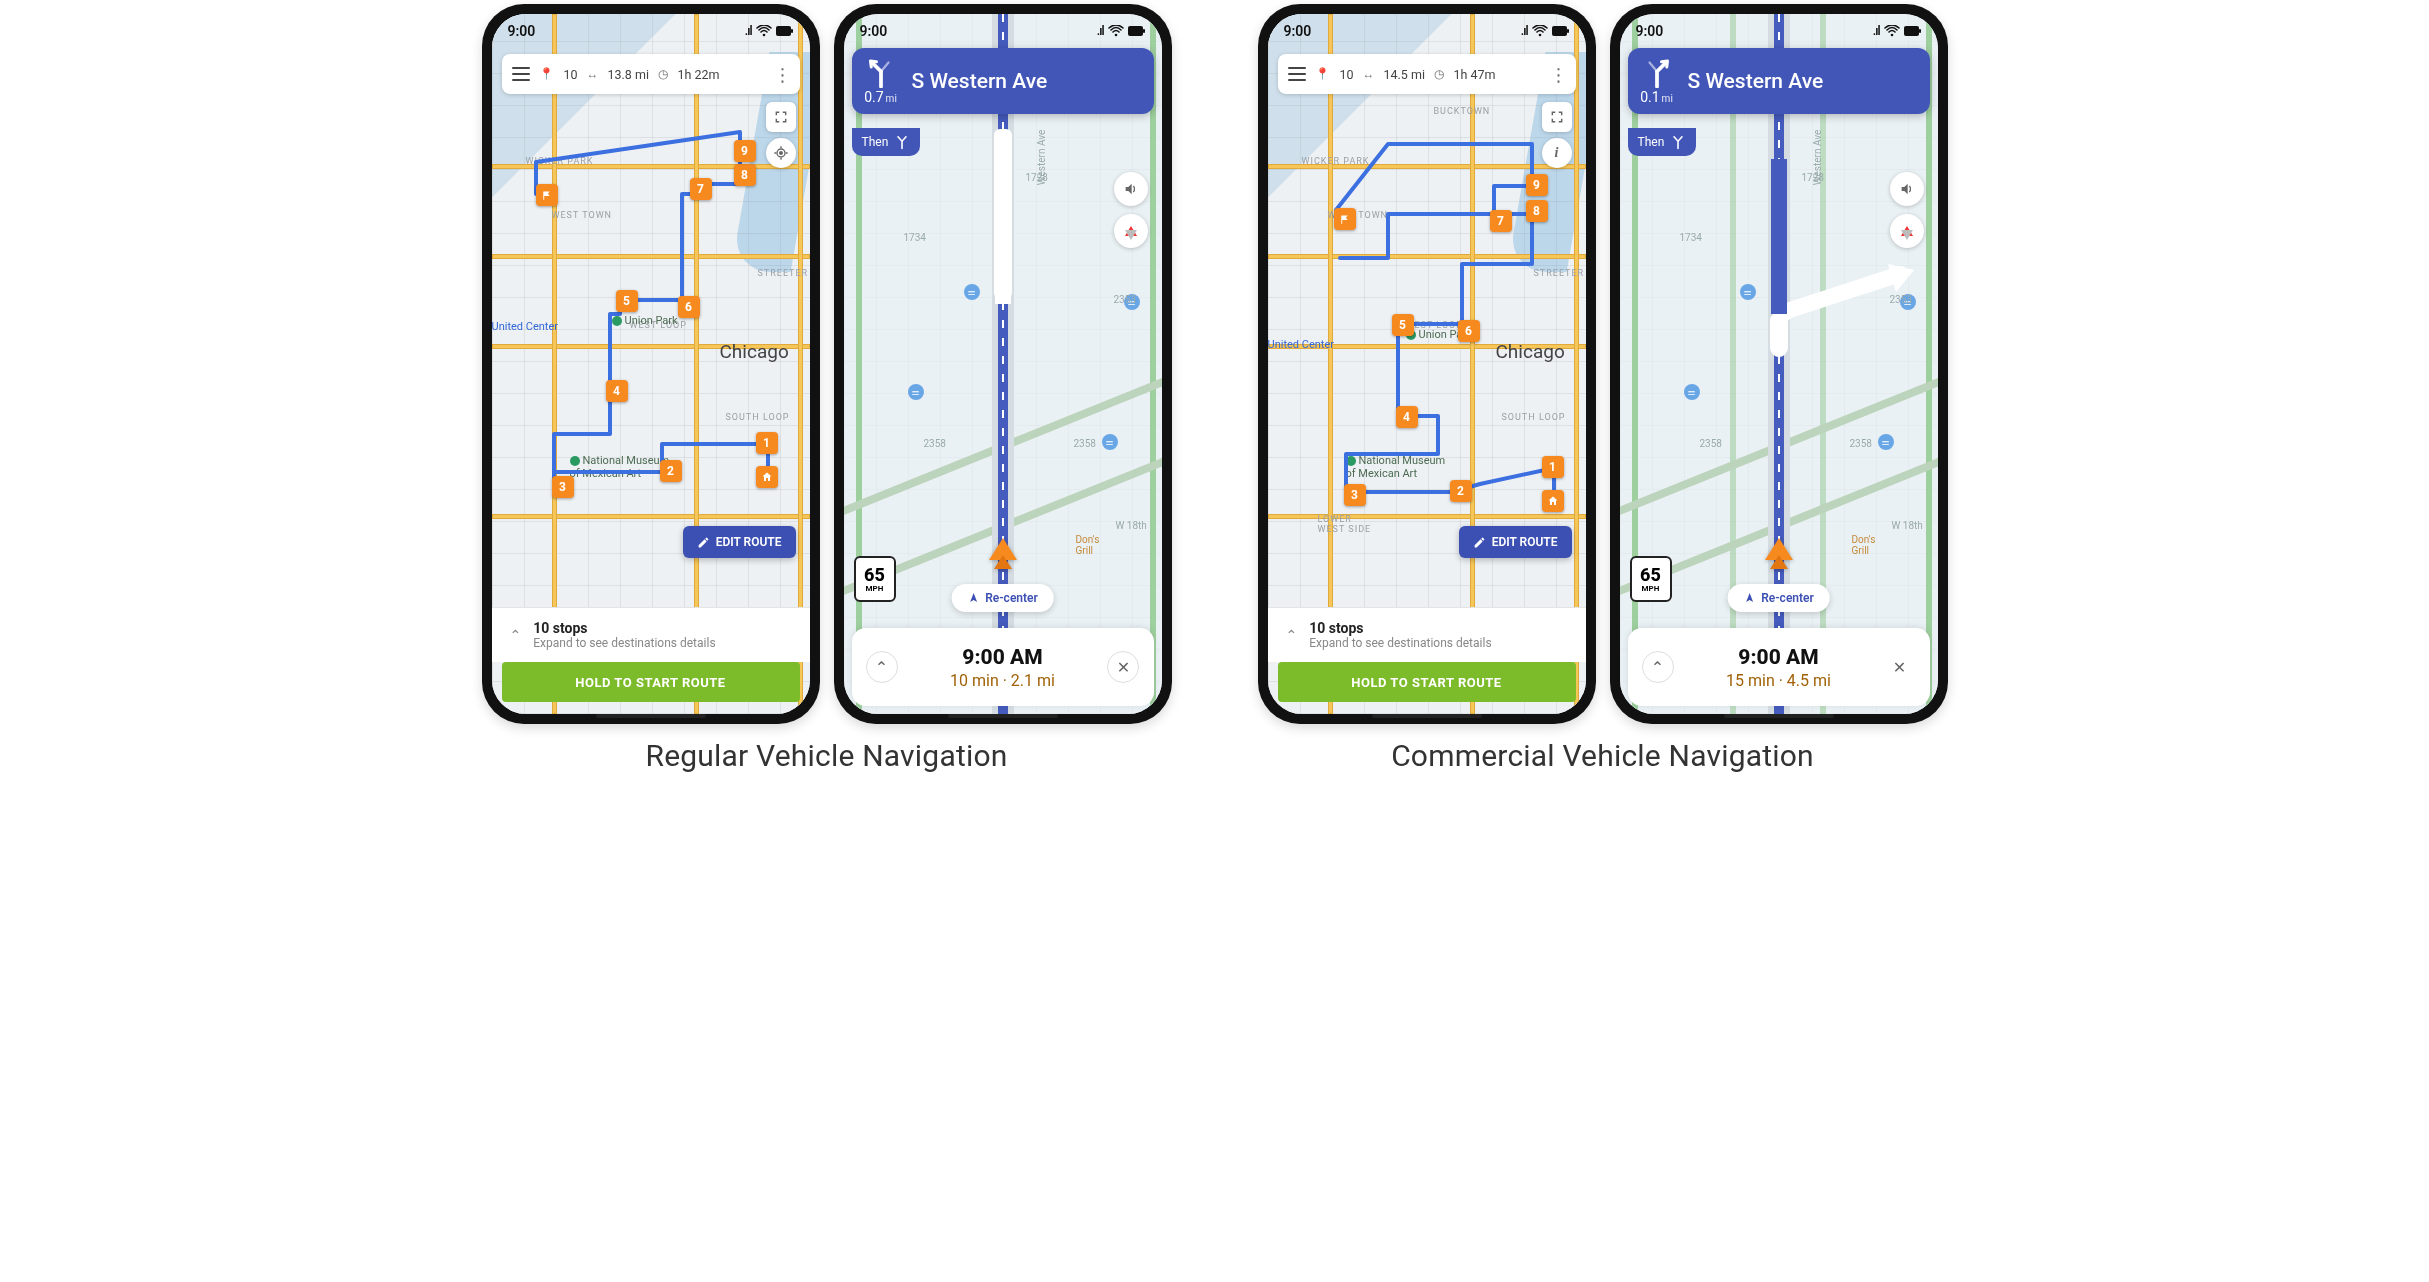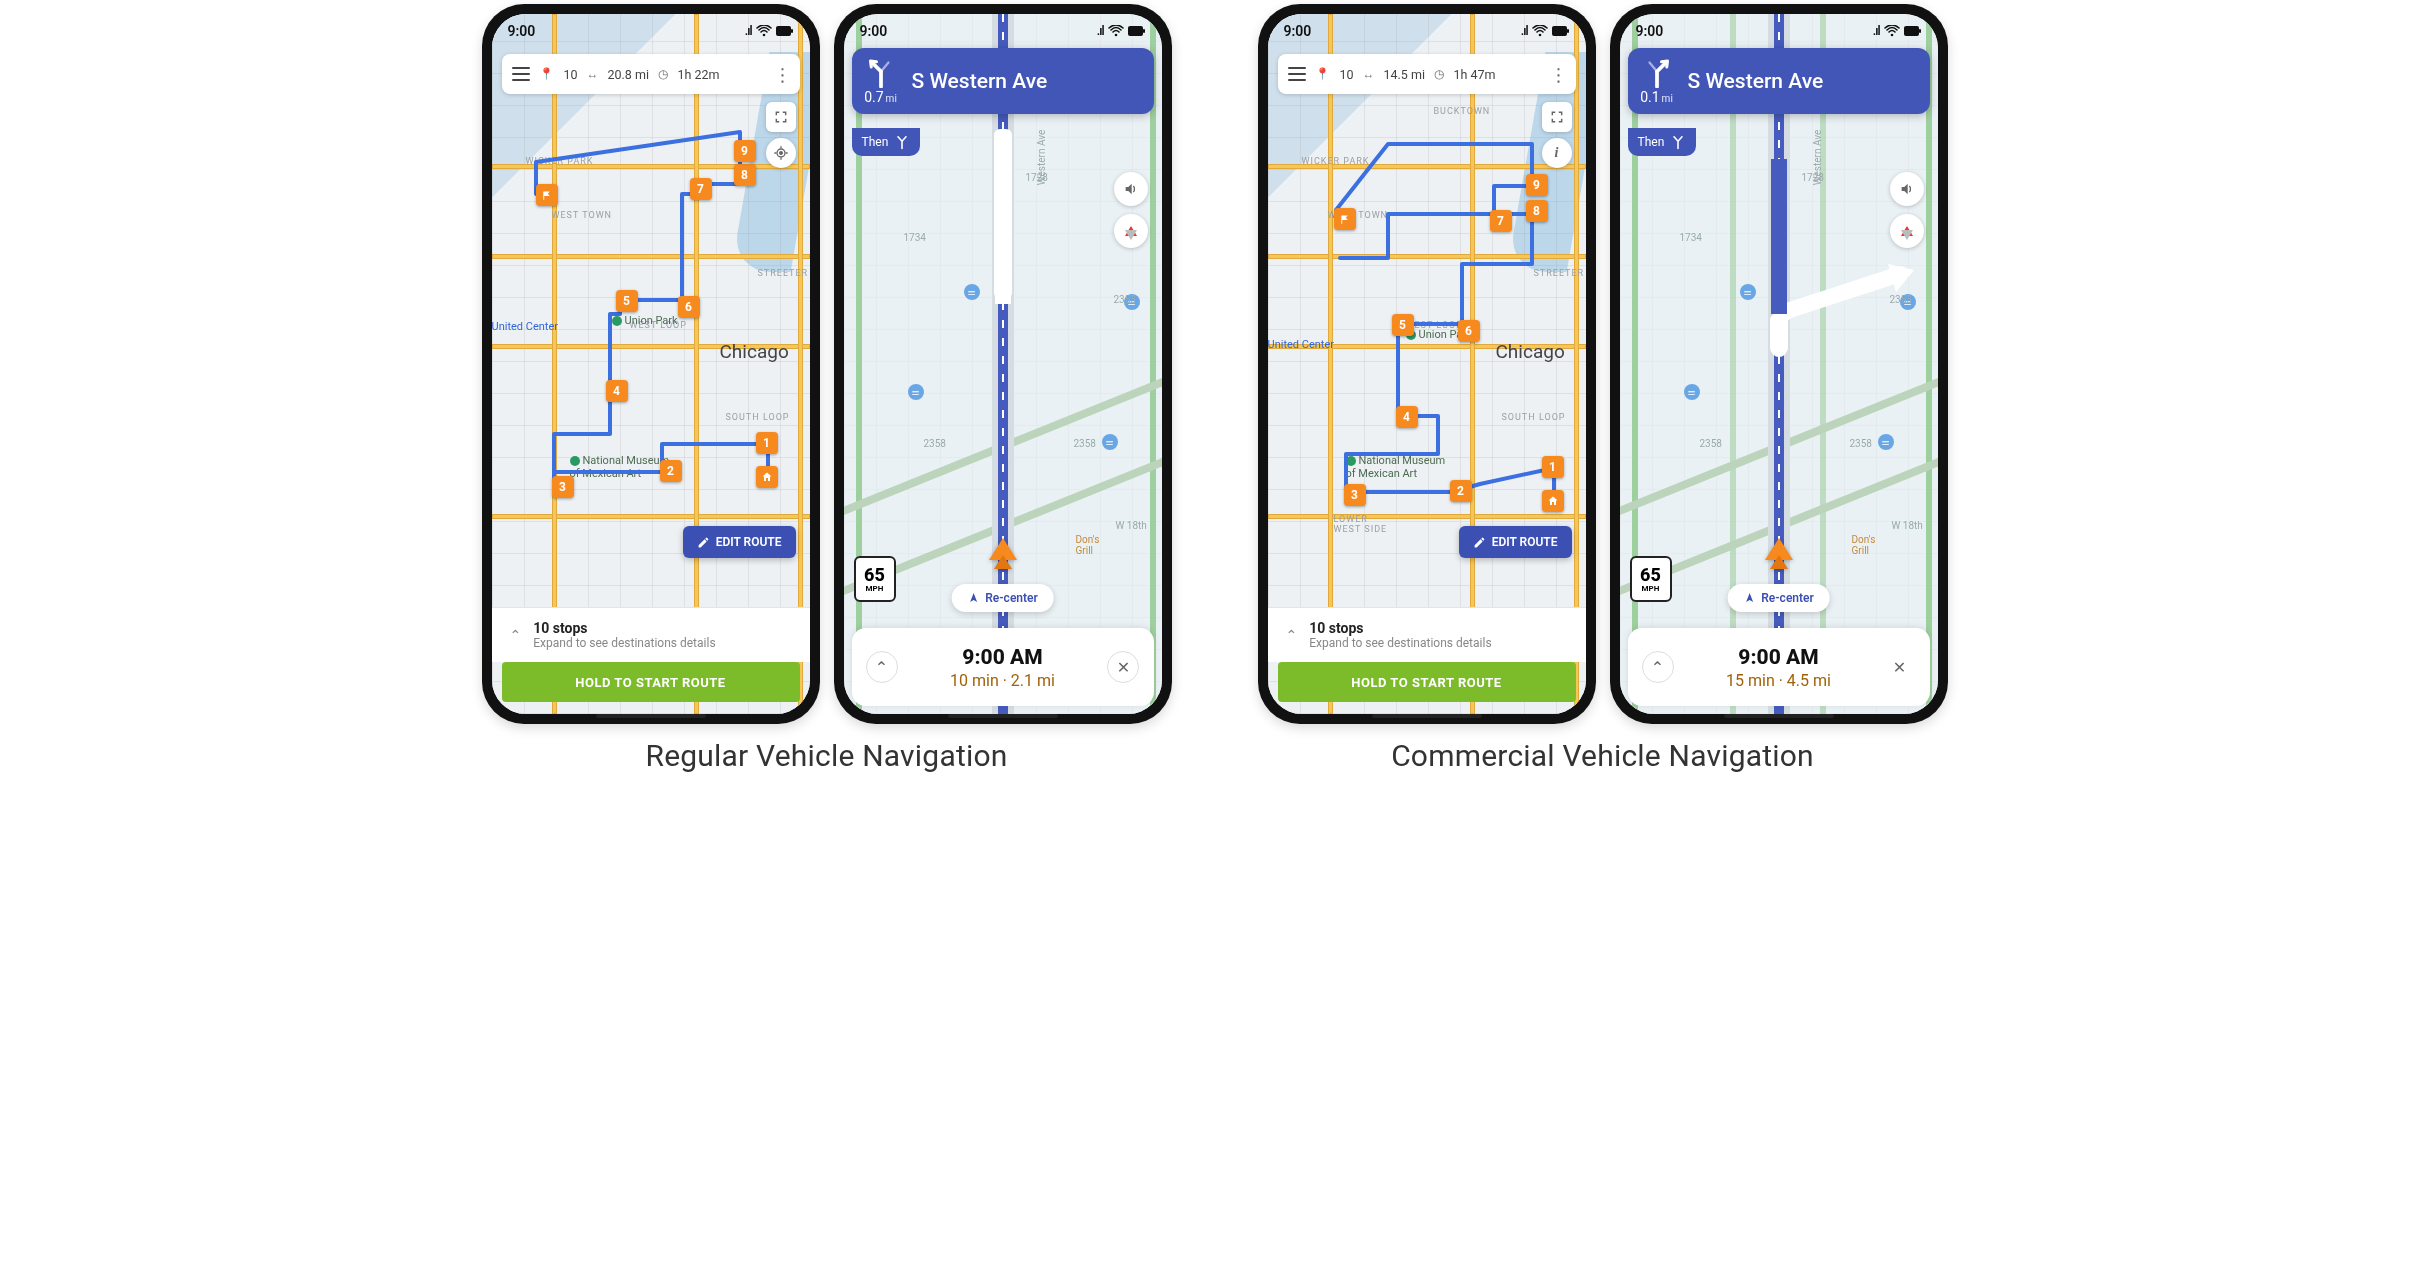--- a/index.html
+++ b/index.html
@@ -167,21 +167,21 @@
             <div class="top-card">
               <div class="hamburger">
                 <span></span>
                 <span></span>
                 <span></span>
               </div>
               <div class="chips">
                 <span class="ico">📍</span>
                 <span>10</span>
                 <span class="ico">↔</span>
-                <span>20.8 mi</span>
+                <span>13.8 mi</span>
                 <span class="ico">◷</span>
                 <span>1h 22m</span>
               </div>
               <div class="dots">⋮</div>
             </div>
             <div class="fs-btn">
               <svg width="14" height="14" viewBox="0 0 24 24" fill="none" stroke="#666" stroke-width="2.5">
                 <path d="M4 9V4h5M20 9V4h-5M4 15v5h5M20 15v5h-5"></path>
               </svg>
             </div>
@@ -332,21 +332,21 @@
               <div class="highway-v" style="left: 60px;"></div>
               <div class="highway-v" style="left: 202px;"></div>
               <div class="highway-v" style="left: 306px;"></div>
               <div class="city-label" style="left: 228px; top: 326px;">Chicago</div>
               <div class="area-label" style="left: 34px; top: 142px;">WICKER PARK</div>
               <div class="area-label" style="left: 60px; top: 196px;">WEST TOWN</div>
               <div class="area-label" style="left: 138px; top: 306px;">WEST LOOP</div>
               <div class="area-label" style="left: 234px; top: 398px;">SOUTH LOOP</div>
               <div class="area-label" style="left: 266px; top: 254px;">STREETER</div>
               <div class="area-label" style="left: 166px; top: 92px;">BUCKTOWN</div>
-              <div class="area-label" style="left: 66px; top: 500px; white-space: pre;">LOWER
+              <div class="area-label" style="left: 50px; top: 500px; white-space: pre;">LOWER
 WEST SIDE</div>
               <div class="area-label" style="left: 250px; top: 42px;">LAKE VIEW</div>
               <div class="poi" style="color: rgb(51, 103, 214); left: 66px; top: 58px;">Costco Wholesale</div>
               <div style="position: absolute; left: 86px; top: 48px; width: 14px; height: 14px; border-radius: 50%; background: rgb(51, 103, 214); z-index: 9;"></div>
               <div class="poi dot" style="left: 78px; top: 440px;"><span>National Museum</span><br><span>of Mexican Art</span></div>
               <div class="poi dot" style="left: 138px; top: 314px;">Union Park</div>
               <div class="poi" style="color: rgb(51, 103, 214); left: 0px; top: 324px;">United Center</div>
               <svg class="route-svg" viewBox="0 0 318 700">
                 <path d="M286,486 L286,454 L212,470 L184,478 L96,478 L78,478 L78,440 L170,440 L170,402 L130,402 L130,340 L130,310 L194,310 L194,250 L264,250 L264,200 L226,200 L226,172 L264,172 L264,130 L120,130 L68,196 M226,200 L120,200 L120,244 L72,244" fill="none" stroke="#3c6fe0" stroke-width="4" stroke-linejoin="round" stroke-linecap="round"></path>
               </svg>

